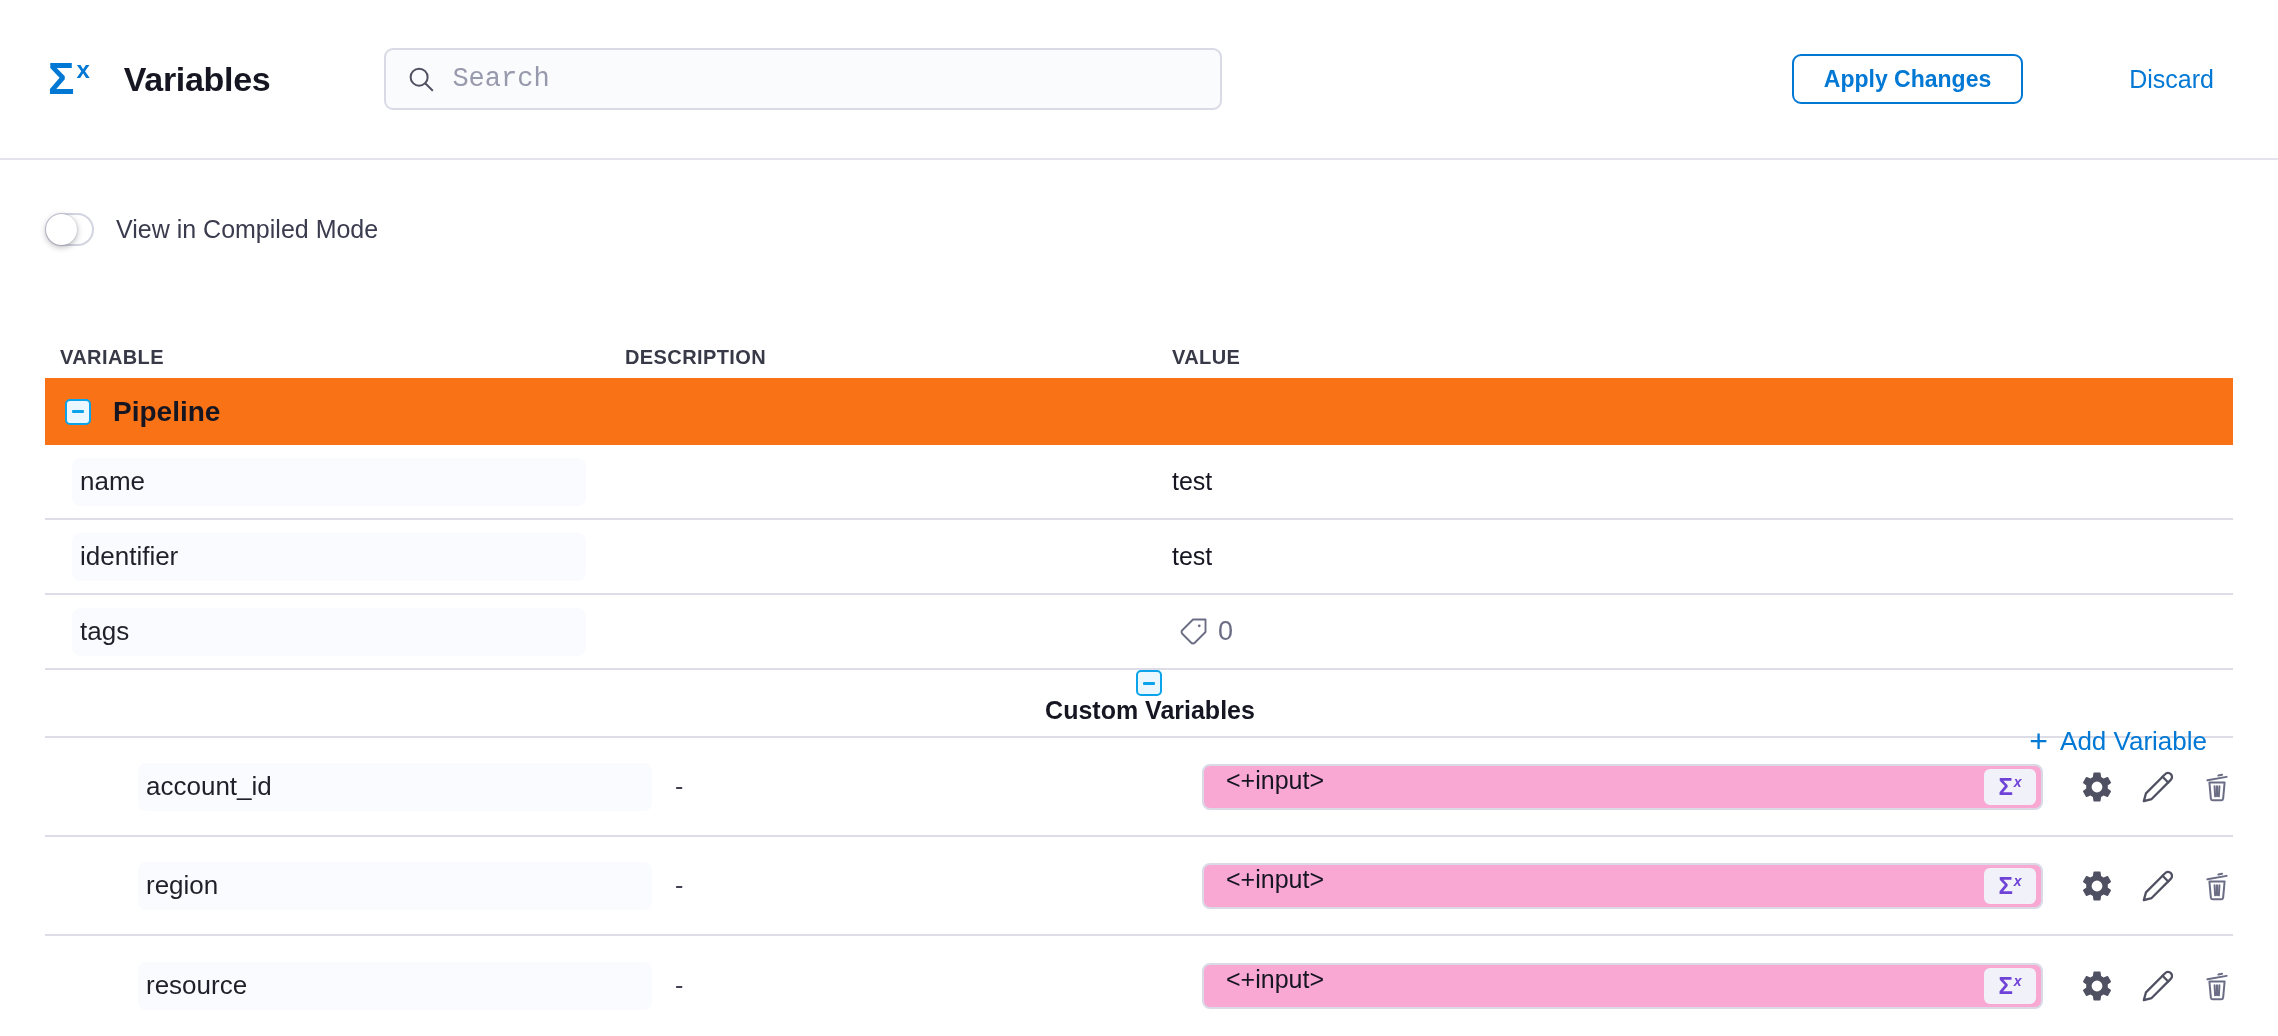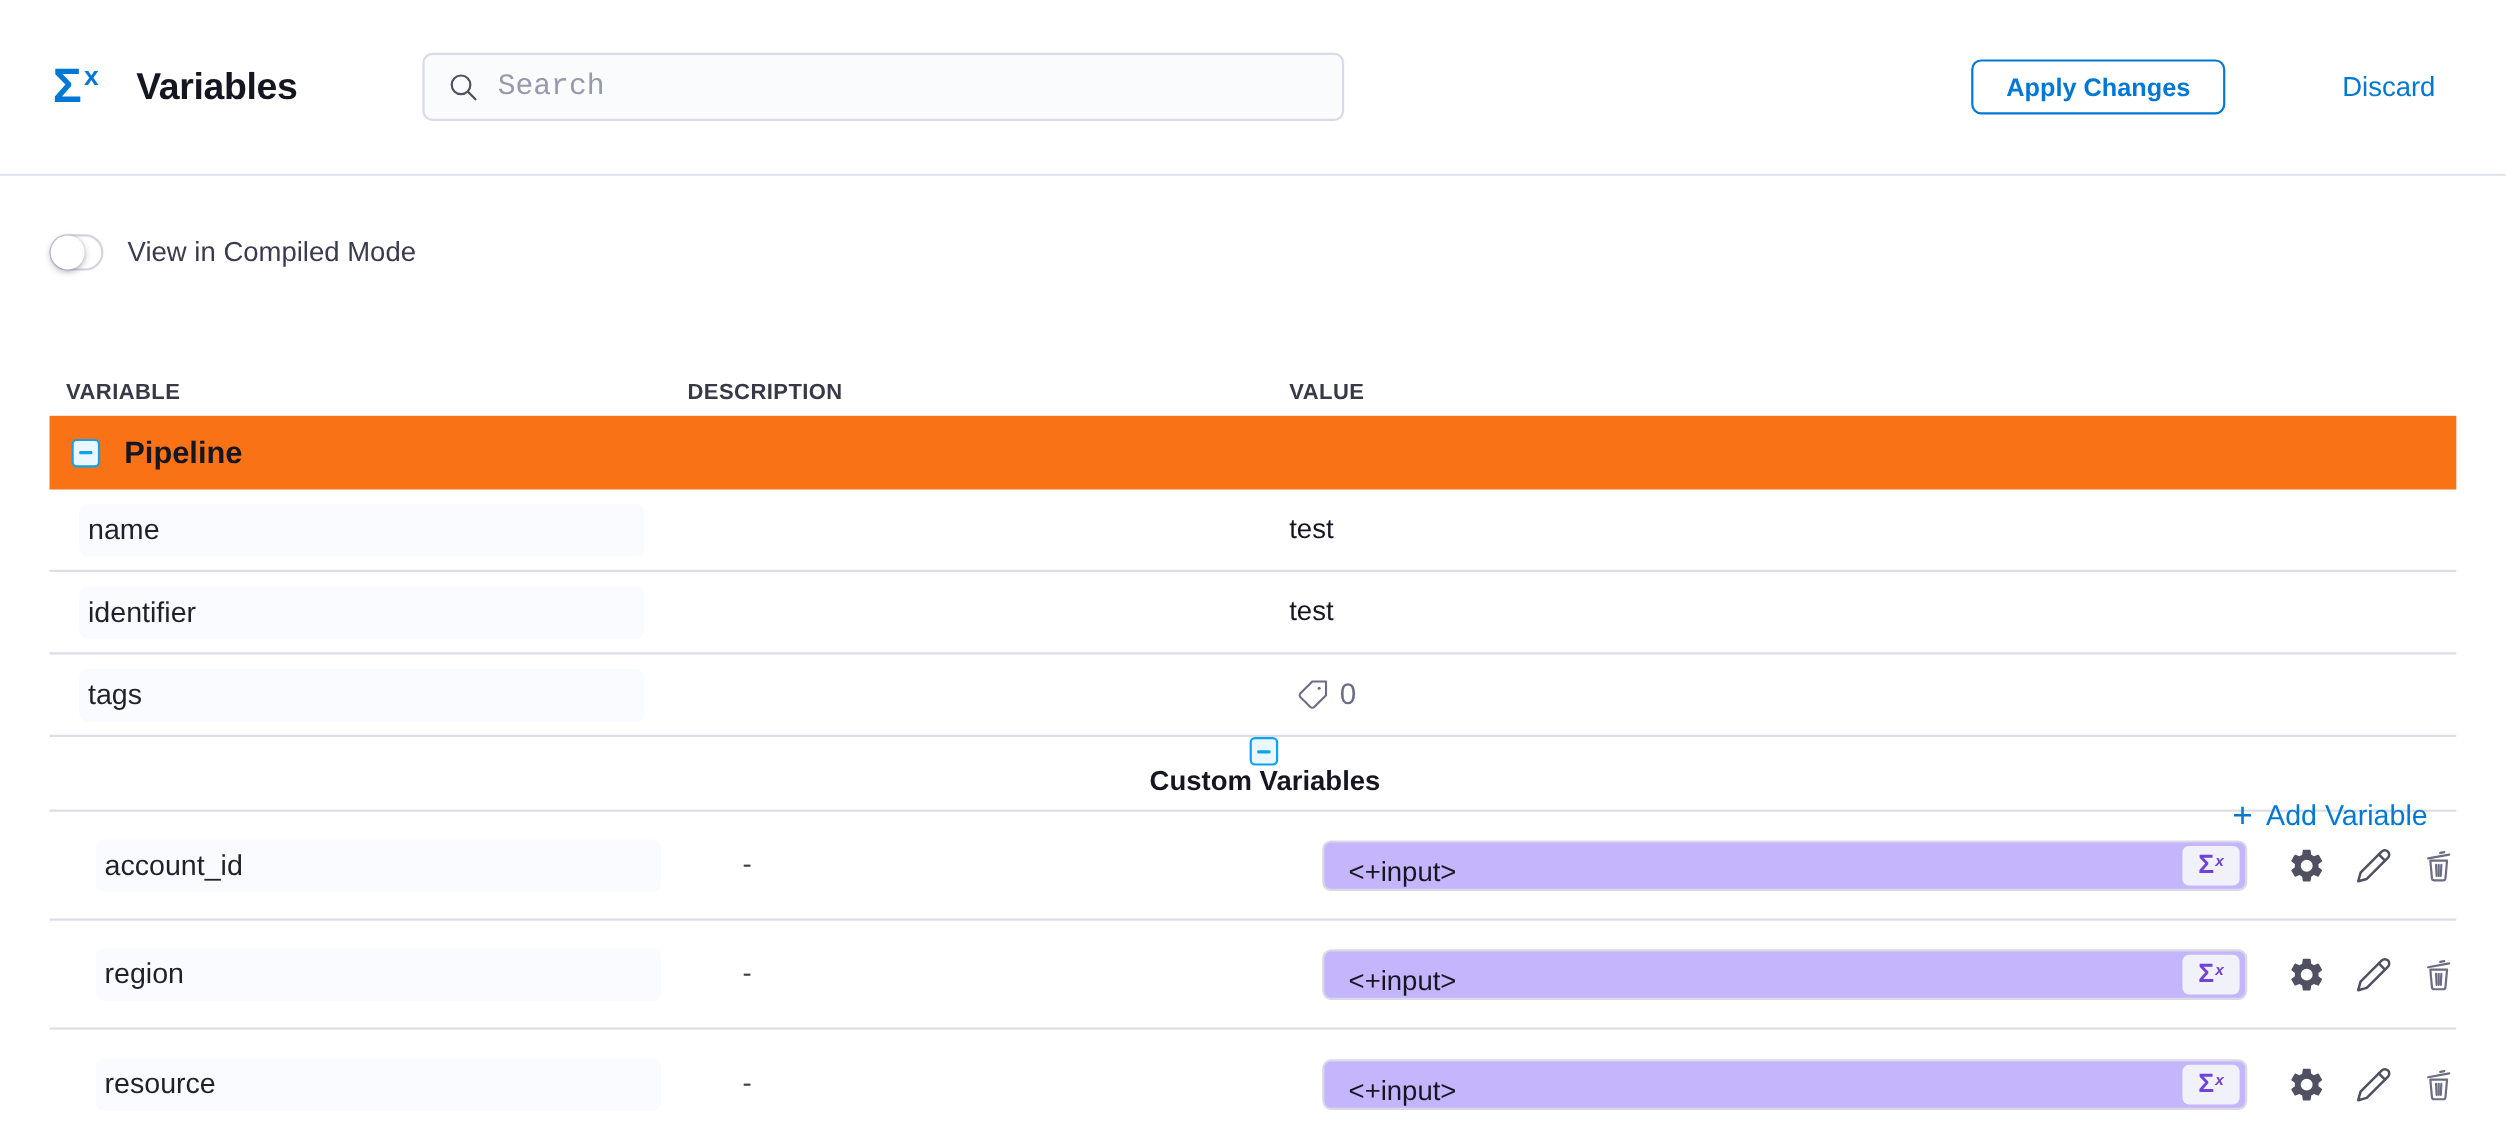--- a/index.html
+++ b/index.html
@@ -58,32 +58,32 @@
   .add-variable { margin-left:auto; margin-right:26px; display:flex; align-items:center;
                   color:#0278d5; font-size:26px; font-weight:500; cursor:pointer; text-decoration:none; }
   .add-variable .plus { font-size:32px; font-weight:500; margin-right:12px; line-height:1; }
 
   .var-row { height:75px; border-bottom:2px solid #dcdde7; }
   .custom-row { height:99px; border-bottom:2px solid #dcdde7; }
   .custom-row.last { border-bottom:none; }
 
   .name-pill { margin-left:27px; width:514px; height:48px; background:#fafbfe;
                border-radius:8px; display:flex; align-items:center; padding-left:8px; }
-  .custom-row .name-pill { margin-left:42px; }
+  .custom-row .name-pill { margin-left:93px; }
   .name-text { font-size:26px; color:#1f2029; }
   .desc-dash { padding-left:55px; font-size:25px; color:#3f4152; }
   .value-text { font-size:25px; font-weight:500; color:#161622; }
   .tags-value { display:flex; align-items:center; padding-left:6px; }
   .tags-count { font-size:27px; color:#6b6d85; margin-left:10px; }
   .tag-flip { transform:scaleX(-1); }
 
   .value-cell { display:flex; align-items:center; }
   .rt-input { position:relative; margin-left:30px; width:841px; height:46px;
-              border:2px solid #d9dae6; border-radius:8px; background:#c4b5fd;
-              display:flex; align-items:flex-end; padding-left:22px; }
+              border:2px solid #d9dae6; border-radius:8px; background:#f9a8d4;
+              display:flex; align-items:flex-start; padding-left:22px; }
   .rt-input .val { font-size:25px; color:#161622; }
   .rt-badge { position:absolute; right:5px; top:50%; transform:translateY(-50%);
               width:52px; height:36px; background:#f1f1f9; border-radius:6px;
               display:flex; align-items:center; justify-content:center;
               color:#6f42d8; font-weight:600; cursor:pointer; }
   .rt-badge .sig { font-size:24px; line-height:1; }
   .rt-badge .sup { font-size:14px; margin-left:1px; margin-bottom:10px; font-style:italic; }
 
   .actions { margin-left:auto; display:flex; align-items:center; gap:26px; }
   .icon-btn { display:flex; align-items:center; justify-content:center; cursor:pointer;

